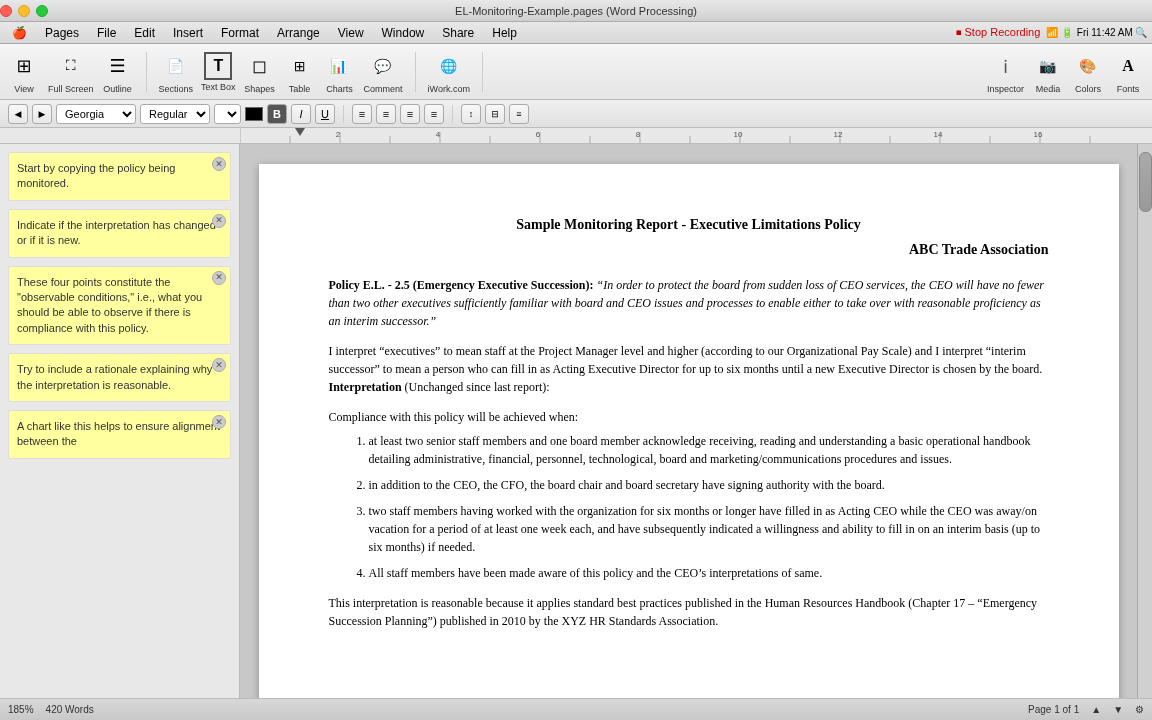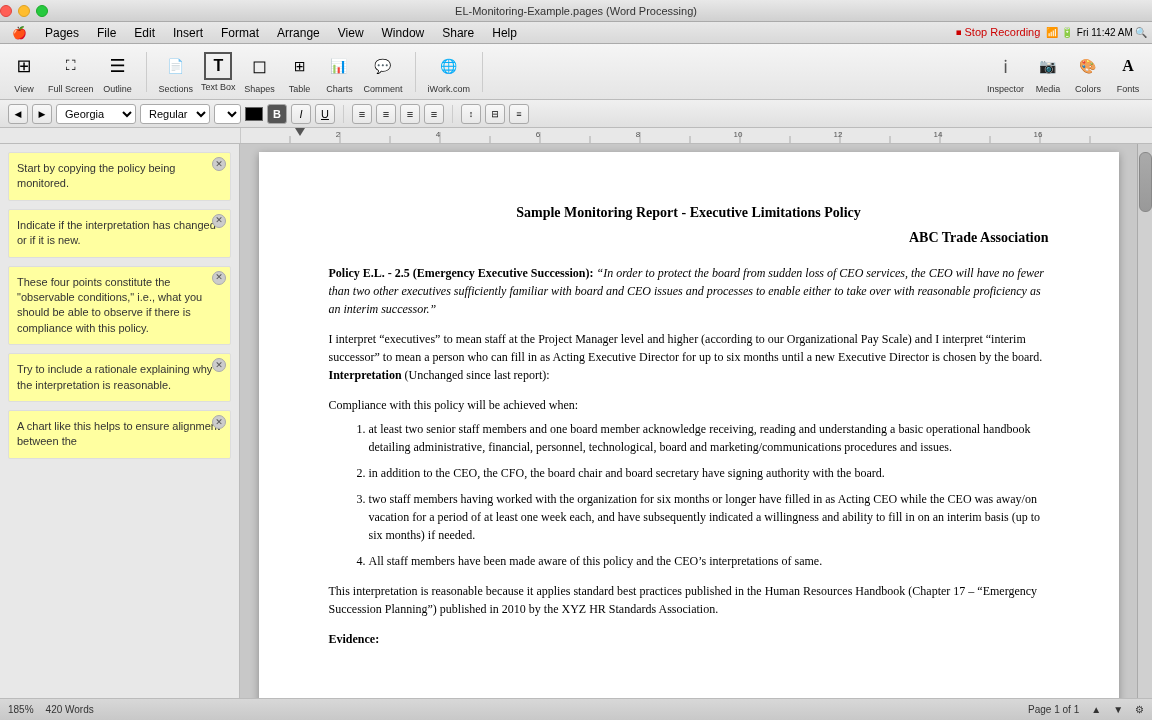--- a/index.html
+++ b/index.html
@@ -121,21 +121,21 @@
       border: 1px solid #aaa;
     }
 
     
     #document-area {
       flex: 1;
       background: #c8c8c8;
       overflow-y: auto;
       display: flex;
       justify-content: center;
-      padding: 8px 0;
+      padding: 20px 0;
       position: relative;
     }
     .page {
       width: 860px;
       background: white;
       padding: 50px 70px;
       box-shadow: 0 2px 8px rgba(0,0,0,0.3);
       min-height: 600px;
     }
     .doc-title { text-align: center; font-size: 14px; font-weight: bold; font-family: Georgia, serif; margin-bottom: 4px; }
@@ -391,25 +391,20 @@
             <li class="list-item">in addition to the CEO, the CFO, the board chair and board secretary have signing authority with the board.</li>
             <li class="list-item">two staff members having worked with the organization for six months or longer have filled in as Acting CEO while the CEO was away/on vacation for a period of at least one week each, and have subsequently indicated a willingness and ability to fill in on an interim basis (up to six months) if needed.</li>
             <li class="list-item">All staff members have been made aware of this policy and the CEO’s interpretations of same.</li>
           </ol>
         </div>
 
         <div class="rationale-section">
           <p>This interpretation is reasonable because it applies standard best practices published in the Human Resources Handbook (Chapter 17 – “Emergency Succession Planning”) published in 2010 by the XYZ HR Standards Association.</p>
         </div>
 
-        <div class="evidence-section">
-          <p>
-            <strong>Evidence:</strong>
-          </p>
-        </div>
       </div>
     </div>
   </div>
 
   <div id="vscrollbar">
     <div class="scrollbar-thumb"></div>
   </div>
 </div>
 
 <div id="statusbar">

